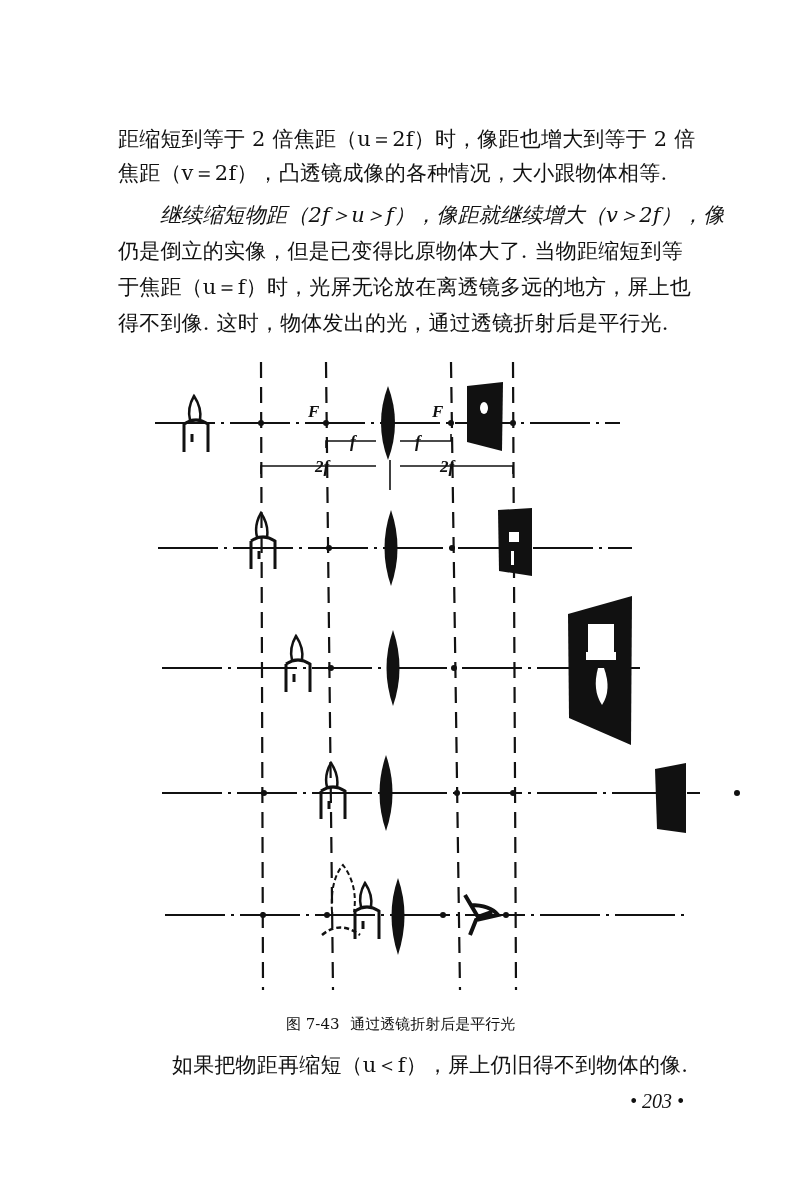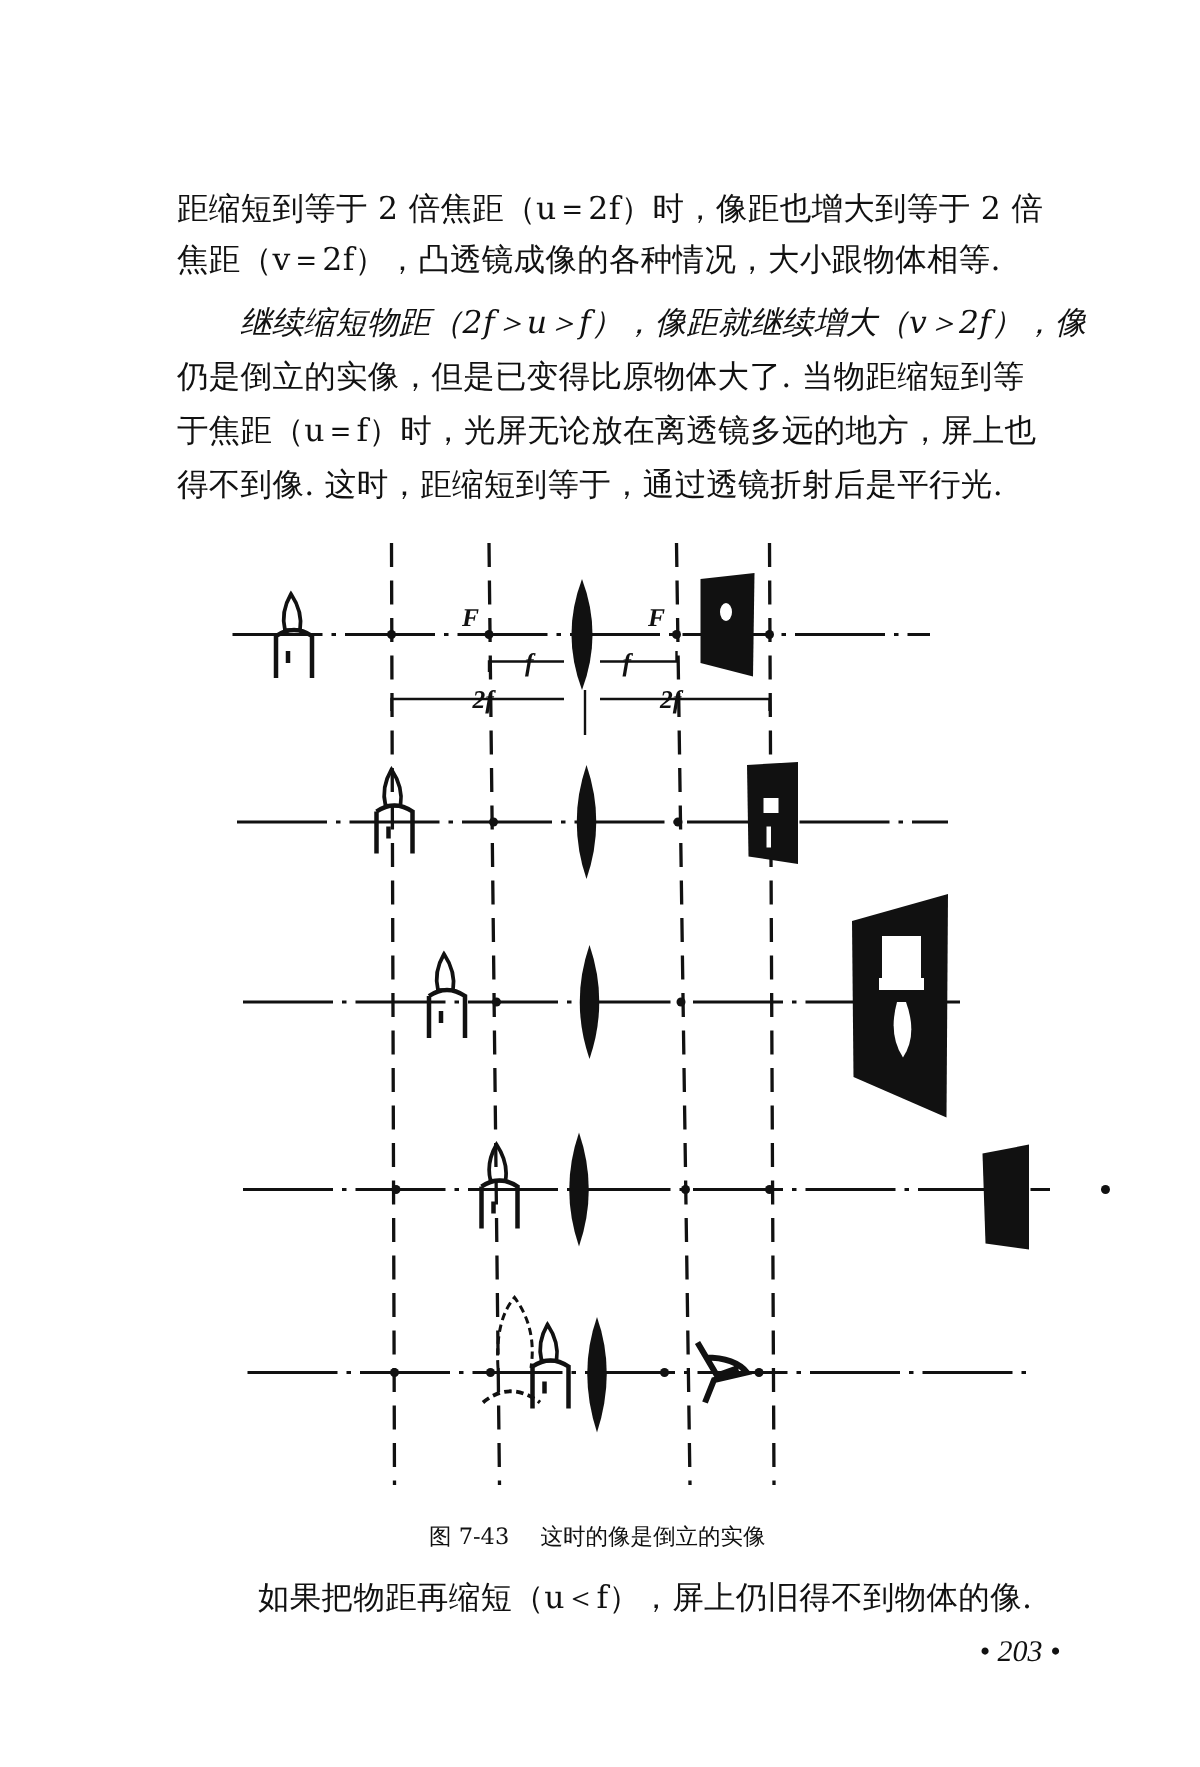--- a/index.html
+++ b/index.html
@@ -1,33 +1,33 @@
 <!DOCTYPE html>
 <html><head>
 <meta charset="utf-8">
 <style>
   html, body { margin:0; padding:0; background:#ffffff; }
   body { width:800px; height:1178px; position:relative; overflow:hidden; color:#111;
     font-family:"DejaVu Serif","Liberation Serif",serif; }
   .line { position:absolute; left:118px; font-size:21px; line-height:30px; white-space:nowrap; letter-spacing:0.2px; }
   .indent { left:160px;font-style:italic; }
   .caption { position:absolute; left:286px; top:1015px; font-size:15px; white-space:nowrap; }
-  .caption .num { margin-right:16px; }
-  .page-num { position:absolute; left:630px; top:1090px; font-size:20px; font-style:italic; font-family:"Liberation Serif",serif;margin-left:23px; }
+  .caption .num { margin-right:6px; }
+  .page-num { position:absolute; left:630px; top:1090px; font-size:20px; font-style:italic; font-family:"Liberation Serif",serif; }
   svg { position:absolute; left:0; top:0; }
 </style>
 </head>
 <body>
 
 <div class="line" style="top:124px">距缩短到等于 2 倍焦距（u＝2f）时，像距也增大到等于 2 倍</div>
 <div class="line" style="top:158px">焦距（v＝2f），凸透镜成像的各种情况，大小跟物体相等.</div>
 <div class="line indent" style="top:200px">继续缩短物距（2f＞u＞f），像距就继续增大（v＞2f），像</div>
 <div class="line" style="top:236px">仍是倒立的实像，但是已变得比原物体大了. 当物距缩短到等</div>
 <div class="line" style="top:272px">于焦距（u＝f）时，光屏无论放在离透镜多远的地方，屏上也</div>
-<div class="line" style="top:308px">得不到像. 这时，距缩短到等于，通过透镜折射后是平行光.</div>
+<div class="line" style="top:308px">得不到像. 这时，物体发出的光，通过透镜折射后是平行光.</div>
 
 <svg width="800" height="1178">
   <defs>
     <g id="candle">
       <path d="M-6,-18 Q-9,-30 -2,-42 Q6,-30 4,-18 Z" fill="none" stroke="#111" stroke-width="2.5"></path>
       <path d="M-12,-14 Q0,-22 12,-14 L12,14 M-12,-14 L-12,14 M-4,-4 L-4,4" fill="none" stroke="#111" stroke-width="3"></path>
     </g>
   </defs>
 
   <g stroke="#111" stroke-width="2.2" stroke-dasharray="16,9">
@@ -108,17 +108,17 @@
     <rect x="588" y="624" width="26" height="28"></rect>
       <rect x="586" y="652" width="30" height="8"></rect>
     <path d="M598,668 Q592,690 602,705 Q612,690 604,668 Z"></path>
   </g>
   <path d="M465,895 L478,917 L492,912 M470,905 Q490,905 498,915 L476,920 L470,935" fill="none" stroke="#111" stroke-width="4"></path>
   <circle cx="737" cy="793" r="3" fill="#111"></circle>
 </svg>
 
 <div class="caption">
   <span class="num">图 7-43</span>
-  <span>这时的像是倒立的实像</span>
+  <span>通过透镜折射后是平行光</span>
 </div>
 
 <div class="line" style="top:1050px;left:172px">如果把物距再缩短（u＜f），屏上仍旧得不到物体的像.</div>
 <div class="page-num">• 203 •</div>
 
 </body></html>

